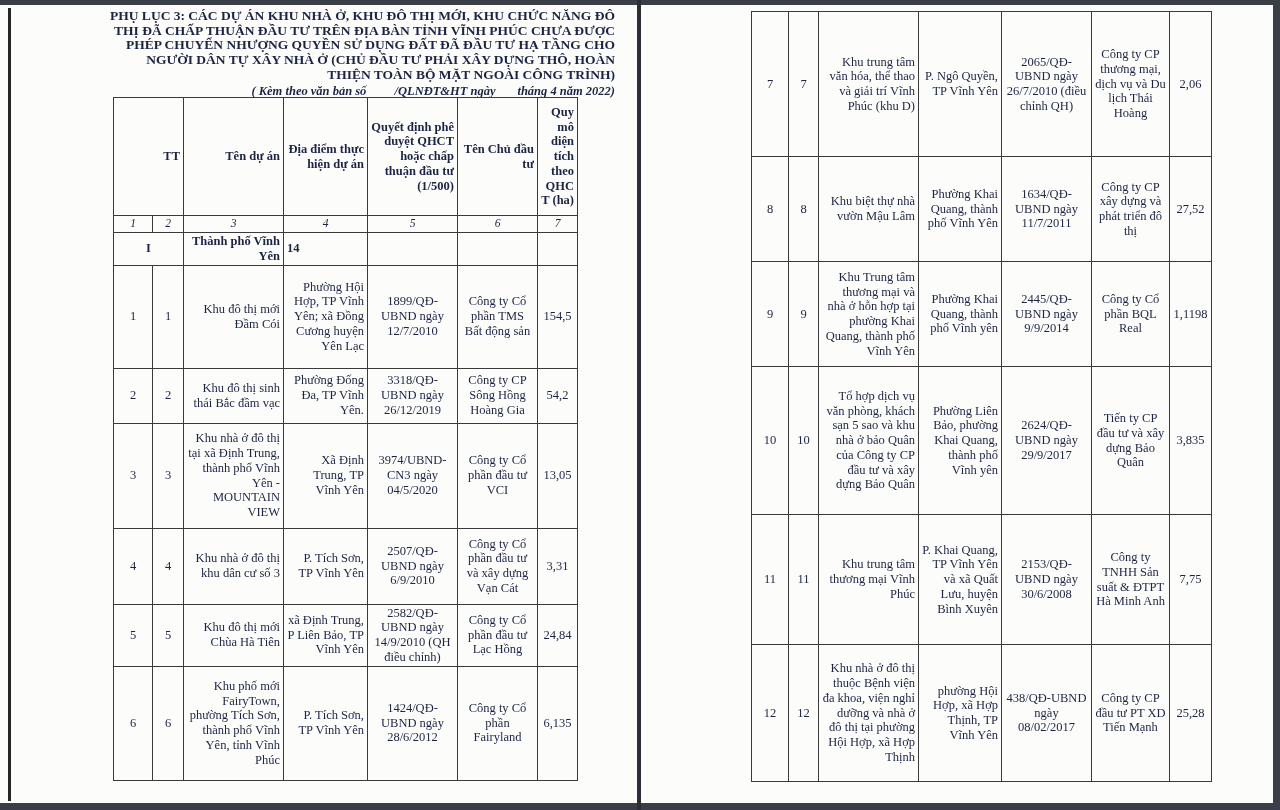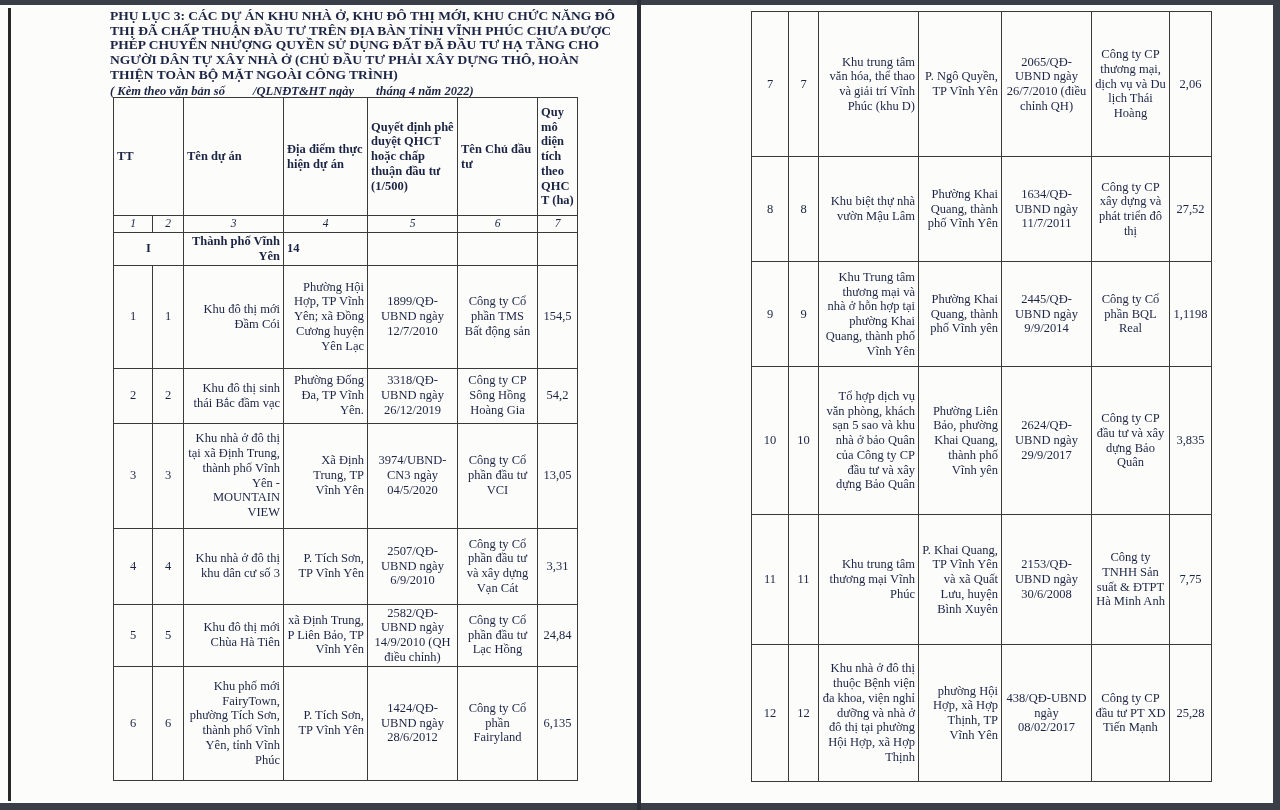--- a/index.html
+++ b/index.html
@@ -8,35 +8,35 @@
     background:#3a3e46; overflow:hidden;
     font-family:"Liberation Serif","DejaVu Serif",serif;
     color:#1c2444;
   }
   .page { position:absolute; top:5px; height:798px; background:#fcfcfa; }
   .page-left  { left:0; width:637px; }
   .page-right { left:641px; width:632px; }
   .page-divider { position:absolute; left:637px; top:0; width:4px; height:810px; background:#2c2f35; }
   .scan-edge { position:absolute; left:8px; top:3px; height:793px; width:3px; background:#272727; }
 
-  .title-block { position:absolute; left:110px; top:4px; width:505px; text-align:left; }
+  .title-block { position:absolute; left:110px; top:4px; width:505px; text-align:right; }
   .doc-title { font-weight:bold; font-size:13.5px; line-height:1.09; }
   .doc-subtitle { font-weight:bold; font-style:italic; font-size:12.5px; margin-top:1px; white-space:pre-wrap; }
 
   table.doc-table { position:absolute; border-collapse:collapse; table-layout:fixed; }
   .t-left  { left:113px; top:92px; width:464px; }
   .t-right { left:110px; top:6px;  width:460px; }
   .doc-table td, .doc-table th {
     border:1.5px solid #3a3a3a;
     padding:1px 3px;
     font-size:12.5px; line-height:1.18;
     vertical-align:middle; overflow:hidden;
     font-weight:normal;
   }
-  .doc-table th { font-weight:bold; text-align:left; overflow-wrap:anywhere; }
+  .doc-table th { font-weight:bold; text-align:right; overflow-wrap:anywhere; }
   .c-tt, .c-dec, .c-inv, .c-area { text-align:center; }
   .c-name, .c-loc { text-align:right; }
   .c-area { overflow-wrap:anywhere; }
   tr.colnum td { font-style:italic; font-size:11.5px; text-align:center; padding:0 2px; }
   tr.section td { font-weight:bold; }
   tr.section .sec-name { text-align:right; }
   tr.section .sec-loc { text-align:left; }
 
   .t-left thead tr.hdr     { height:118px; }
   .t-left thead tr.colnum  { height:17px; }
@@ -203,21 +203,21 @@
             <td class="c-dec">2445/QĐ-UBND ngày 9/9/2014</td>
             <td class="c-inv">Công ty Cổ phần BQL Real</td>
             <td class="c-area">1,1198</td>
           </tr>
           <tr>
             <td class="c-tt">10</td>
             <td class="c-tt">10</td>
             <td class="c-name">Tổ hợp dịch vụ văn phòng, khách sạn 5 sao và khu nhà ở bảo Quân của Công ty CP đầu tư và xây dựng Bảo Quân</td>
             <td class="c-loc">Phường Liên Bảo, phường Khai Quang, thành phố Vĩnh yên</td>
             <td class="c-dec">2624/QĐ-UBND ngày 29/9/2017</td>
-            <td class="c-inv">Công ty CP đầu tư và xây dựng Bảo Quân</td>
+            <td class="c-inv">Tiến ty CP đầu tư và xây dựng Bảo Quân</td>
             <td class="c-area">3,835</td>
           </tr>
           <tr>
             <td class="c-tt">11</td>
             <td class="c-tt">11</td>
             <td class="c-name">Khu trung tâm thương mại Vĩnh Phúc</td>
             <td class="c-loc">P. Khai Quang, TP Vĩnh Yên và xã Quất Lưu, huyện Bình Xuyên</td>
             <td class="c-dec">2153/QĐ-UBND ngày 30/6/2008</td>
             <td class="c-inv">Công ty TNHH Sản suất &amp; ĐTPT Hà Minh Anh</td>
             <td class="c-area">7,75</td>

